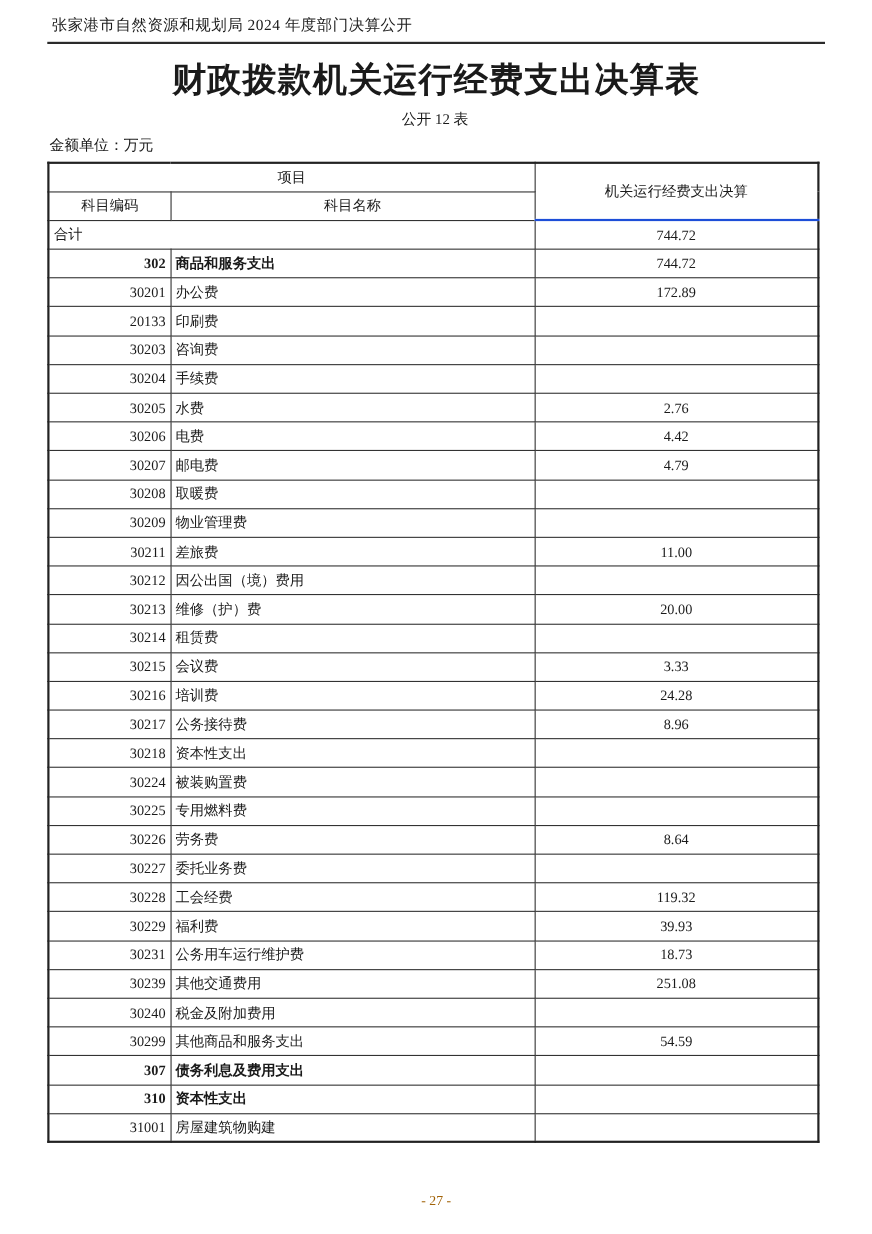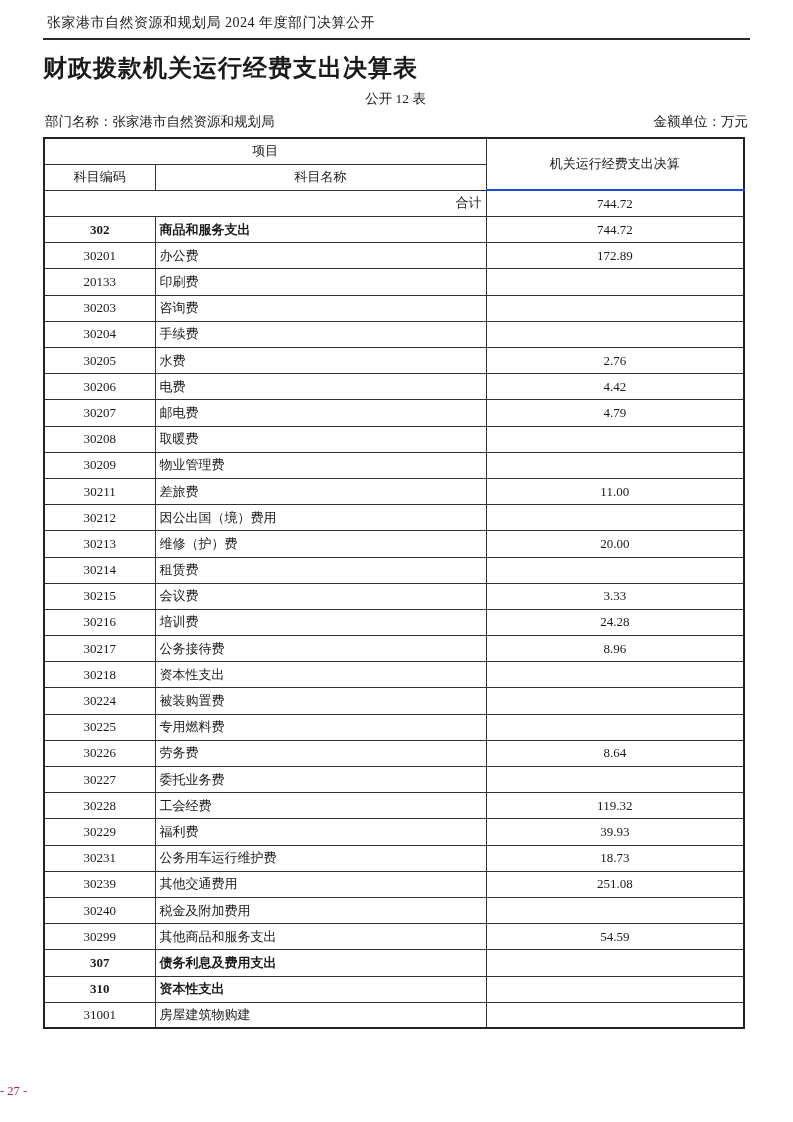--- a/index.html
+++ b/index.html
@@ -23,22 +23,22 @@
   
   .doc-header {
     padding: 14px 4px 6px 4px;
     font-size: 14px;
     letter-spacing: 0.5px;
     border-bottom: 2px solid #2a2a2a;
   }
   
   .doc-title {
     margin: 12px 0 2px 0;
-    text-align: left;
-    font-size: 24px;
+    text-align: center;
+    font-size: 31px;
     font-weight: bold;
     letter-spacing: 1px;
   }
   .table-no {
     text-align: center;
     font-size: 13.5px;
     padding: 4px 2px 0 0;
   }
   .meta-row {
     display: flex;
@@ -63,51 +63,51 @@
     box-sizing: border-box;
   }
   table.fin-table {
     border: 2px solid #222222;
   }
   table.fin-table th { text-align: center; }
   .hdr-bottom td, .hdr-bottom th { border-bottom: 2px solid #222222; }
   .col-code  { width: 111px; }
   .col-name  { width: 331px; }
   .col-value { width: 258px; }
-  td.code-cell  { text-align: center; padding-left: 6px; }
+  td.code-cell  { text-align: right; padding-left: 6px; }
   td.name-cell  { text-align: left; padding-left: 18px; }
   td.value-cell { text-align: center; padding-right: 5px; }
-  td.total-label { text-align: right; }
+  td.total-label { text-align: left; }
   tr.bold-row td { font-weight: bold; }
   tr.bold-row td.name-cell { padding-left: 4px; margin-top: 44px; }
   tr.bold-row td.value-cell { font-weight: normal; }
   
   .page-number {
     position: absolute;
     left: 0;
     right: 0;
     top: 1084px;
+    text-align: center;
     font-size: 12.5px;
-    color: #be185d;
+    color: #a16207;
   }
 </style>
 </head>
 <body>
 
 <div class="page">
   <div class="content">
 
     <div class="doc-header">张家港市自然资源和规划局 2024 年度部门决算公开</div>
 
     <div class="doc-title">财政拨款机关运行经费支出决算表</div>
 
     <div class="table-no">公开 12 表</div>
 
     <div class="meta-row">
-      <span>部门名称：张家港市自然资源和规划局</span>
       <span>金额单位：万元</span>
     </div>
 
     <table class="fin-table">
       <colgroup>
         <col class="col-code">
         <col class="col-name">
         <col class="col-value">
       </colgroup>
       <thead>

